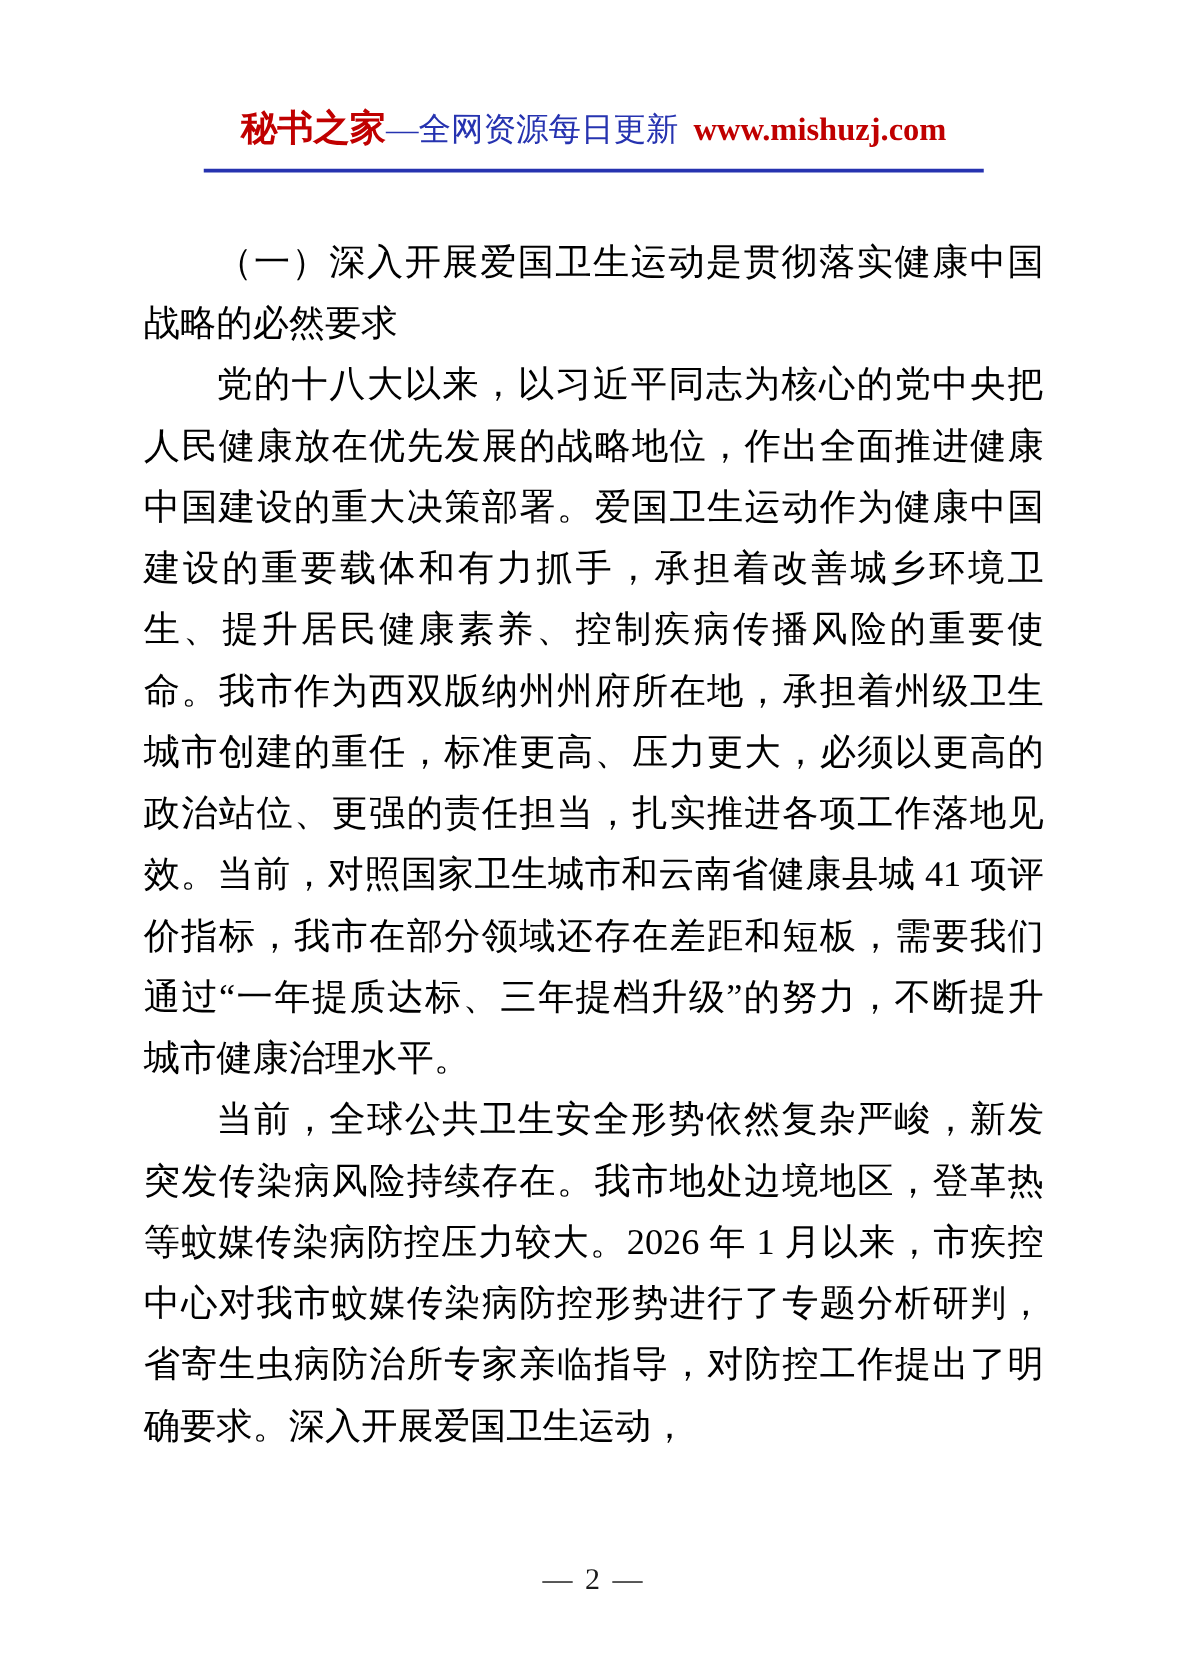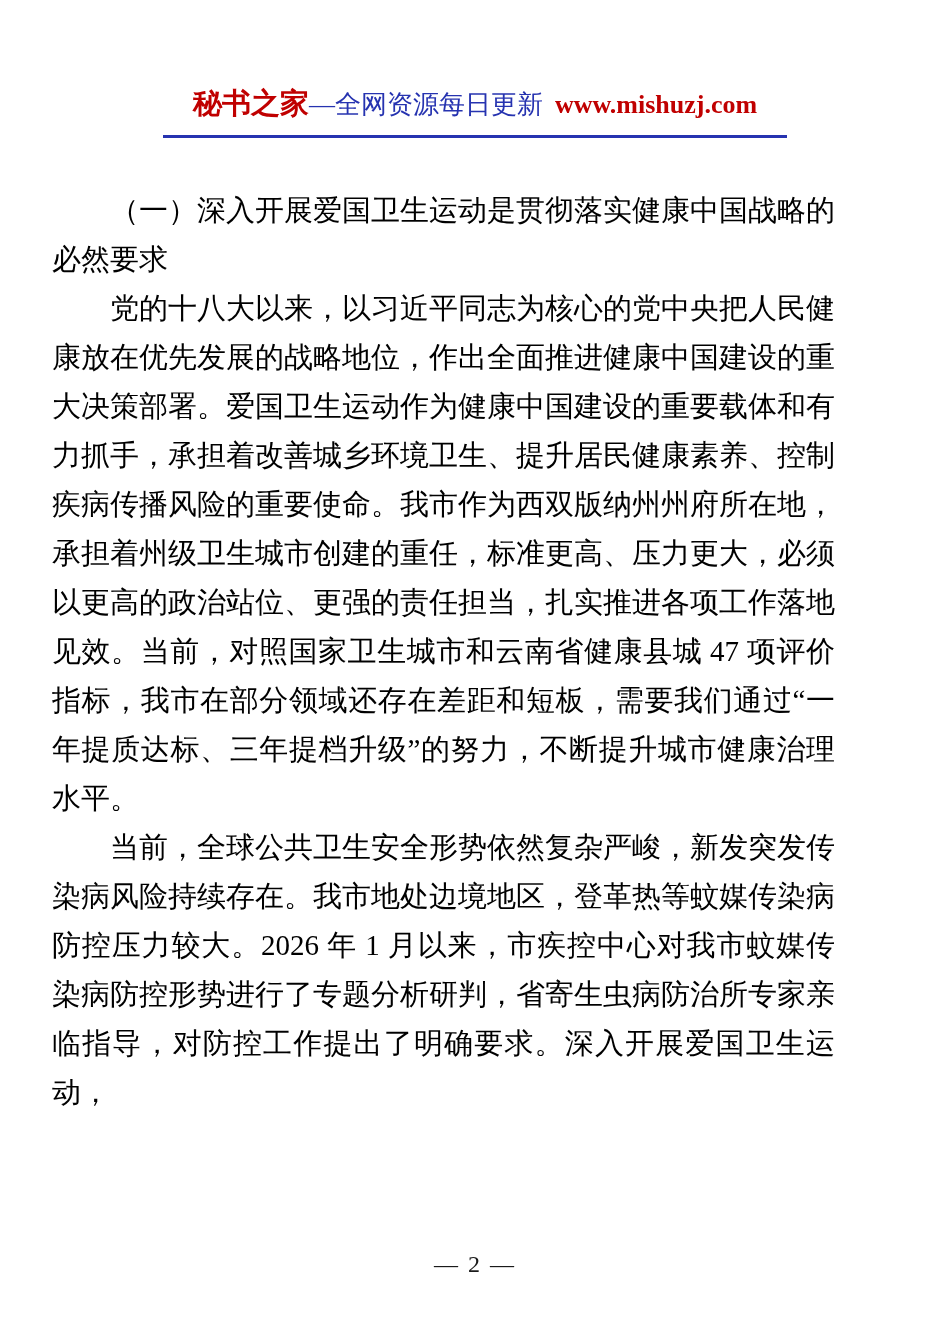--- a/index.html
+++ b/index.html
@@ -40,21 +40,21 @@
     font-size: 26px;
   }
   .url {
     color: #c00000;
     font-weight: bold;
     font-size: 26px;
     margin-left: 12px;
   }
   .content {
     flex: 1 1 auto;
-    padding: 48px 115px 0 52px;
+    padding: 48px 115px 0 115px;
     color: #000000;
     font-size: 29px;
     line-height: 49px;
     text-align: justify;
     text-justify: inter-character;
   }
   .para {
     margin: 0;
     text-indent: 2em;
   }
@@ -76,21 +76,21 @@
 <div class="page">
 
   <div class="header-wrap">
     <div class="header">
       <span class="site-name">秘书之家</span><span class="tagline">—全网资源每日更新</span><span class="url">www.mishuzj.com</span>
     </div>
   </div>
 
   <div class="content">
     <p class="para heading">（一）深入开展爱国卫生运动是贯彻落实健康中国战略的必然要求</p>
-    <p class="para">党的十八大以来，以习近平同志为核心的党中央把人民健康放在优先发展的战略地位，作出全面推进健康中国建设的重大决策部署。爱国卫生运动作为健康中国建设的重要载体和有力抓手，承担着改善城乡环境卫生、提升居民健康素养、控制疾病传播风险的重要使命。我市作为西双版纳州州府所在地，承担着州级卫生城市创建的重任，标准更高、压力更大，必须以更高的政治站位、更强的责任担当，扎实推进各项工作落地见效。当前，对照国家卫生城市和云南省健康县城 47 项评价指标，我市在部分领域还存在差距和短板，需要我们通过“一年提质达标、三年提档升级”的努力，不断提升城市健康治理水平。</p>
+    <p class="para">党的十八大以来，以习近平同志为核心的党中央把人民健康放在优先发展的战略地位，作出全面推进健康中国建设的重大决策部署。爱国卫生运动作为健康中国建设的重要载体和有力抓手，承担着改善城乡环境卫生、提升居民健康素养、控制疾病传播风险的重要使命。我市作为西双版纳州州府所在地，承担着州级卫生城市创建的重任，标准更高、压力更大，必须以更高的政治站位、更强的责任担当，扎实推进各项工作落地见效。当前，对照国家卫生城市和云南省健康县城 41 项评价指标，我市在部分领域还存在差距和短板，需要我们通过“一年提质达标、三年提档升级”的努力，不断提升城市健康治理水平。</p>
     <p class="para">当前，全球公共卫生安全形势依然复杂严峻，新发突发传染病风险持续存在。我市地处边境地区，登革热等蚊媒传染病防控压力较大。2026 年 1 月以来，市疾控中心对我市蚊媒传染病防控形势进行了专题分析研判，省寄生虫病防治所专家亲临指导，对防控工作提出了明确要求。深入开展爱国卫生运动，</p>
   </div>
 
   <div class="footer">
     <span>— 2 —</span>
   </div>
 
 </div>
 
 </body></html>

